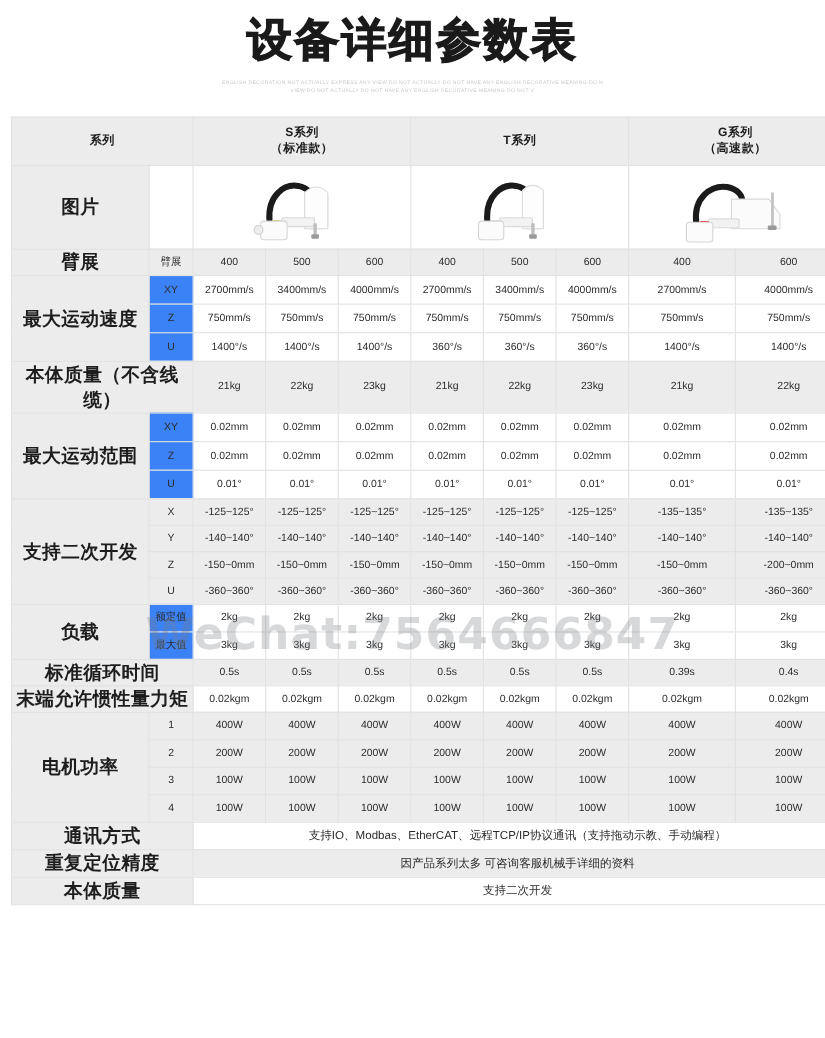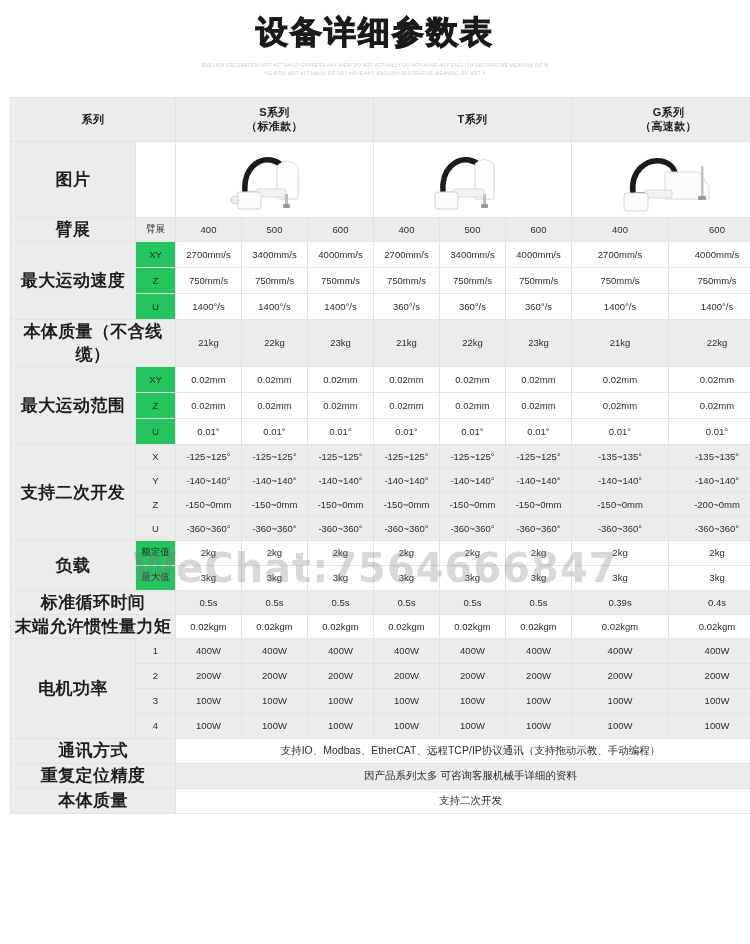--- a/index.html
+++ b/index.html
@@ -5,21 +5,21 @@
   html,body{margin:0;padding:0;}
   body{
     width:750px;height:944px;background:#fff;
     font-family:"Liberation Sans","DejaVu Sans",sans-serif;
     color:#222;overflow:hidden;position:relative;
   }
   .page{width:750px;height:944px;position:relative;}
 
   
   .title{
-    text-align:center;font-size:32px;line-height:1;
+    text-align:center;font-size:41px;line-height:1;
     font-weight:bold;letter-spacing:2px;color:#1a1a1a;
     padding-top:16px;
     font-family:"DejaVu Sans","Liberation Sans",sans-serif;
     -webkit-text-stroke:1.1px #1a1a1a;
   }
   .subtitle{
     text-align:center;color:#c9c9c9;font-size:4.6px;
     letter-spacing:.35px;line-height:1.85;margin-top:14px;
     font-family:"Liberation Sans",sans-serif;
   }
@@ -37,21 +37,21 @@
     padding:0 1px;color:#2b2b2b;
     font-family:"Liberation Sans","DejaVu Sans",sans-serif;
   }
   .grey{background:#ececec;}
   .white{background:#ffffff;}
   .lab{
     font-weight:bold;font-size:17px;color:#1d1d1d;background:#ececec;
     letter-spacing:.4px;
   }
   .sublab{font-size:9.5px;background:#ececec;color:#2b2b2b;}
-  .sublab-w{font-size:9.5px;background:#22c55e;color:#2b2b2b;}
+  .sublab-w{font-size:9.5px;background:#3b82f6;color:#2b2b2b;}
   .hdr{
     background:#ececec;font-weight:bold;font-size:11px;
     color:#1d1d1d;line-height:1.35;letter-spacing:.4px;
   }
   .val{font-size:9.5px;}
   .wide{font-size:10.5px;}
 
   
   col.c-lab{width:125px;}
   col.c-sub{width:40px;}

